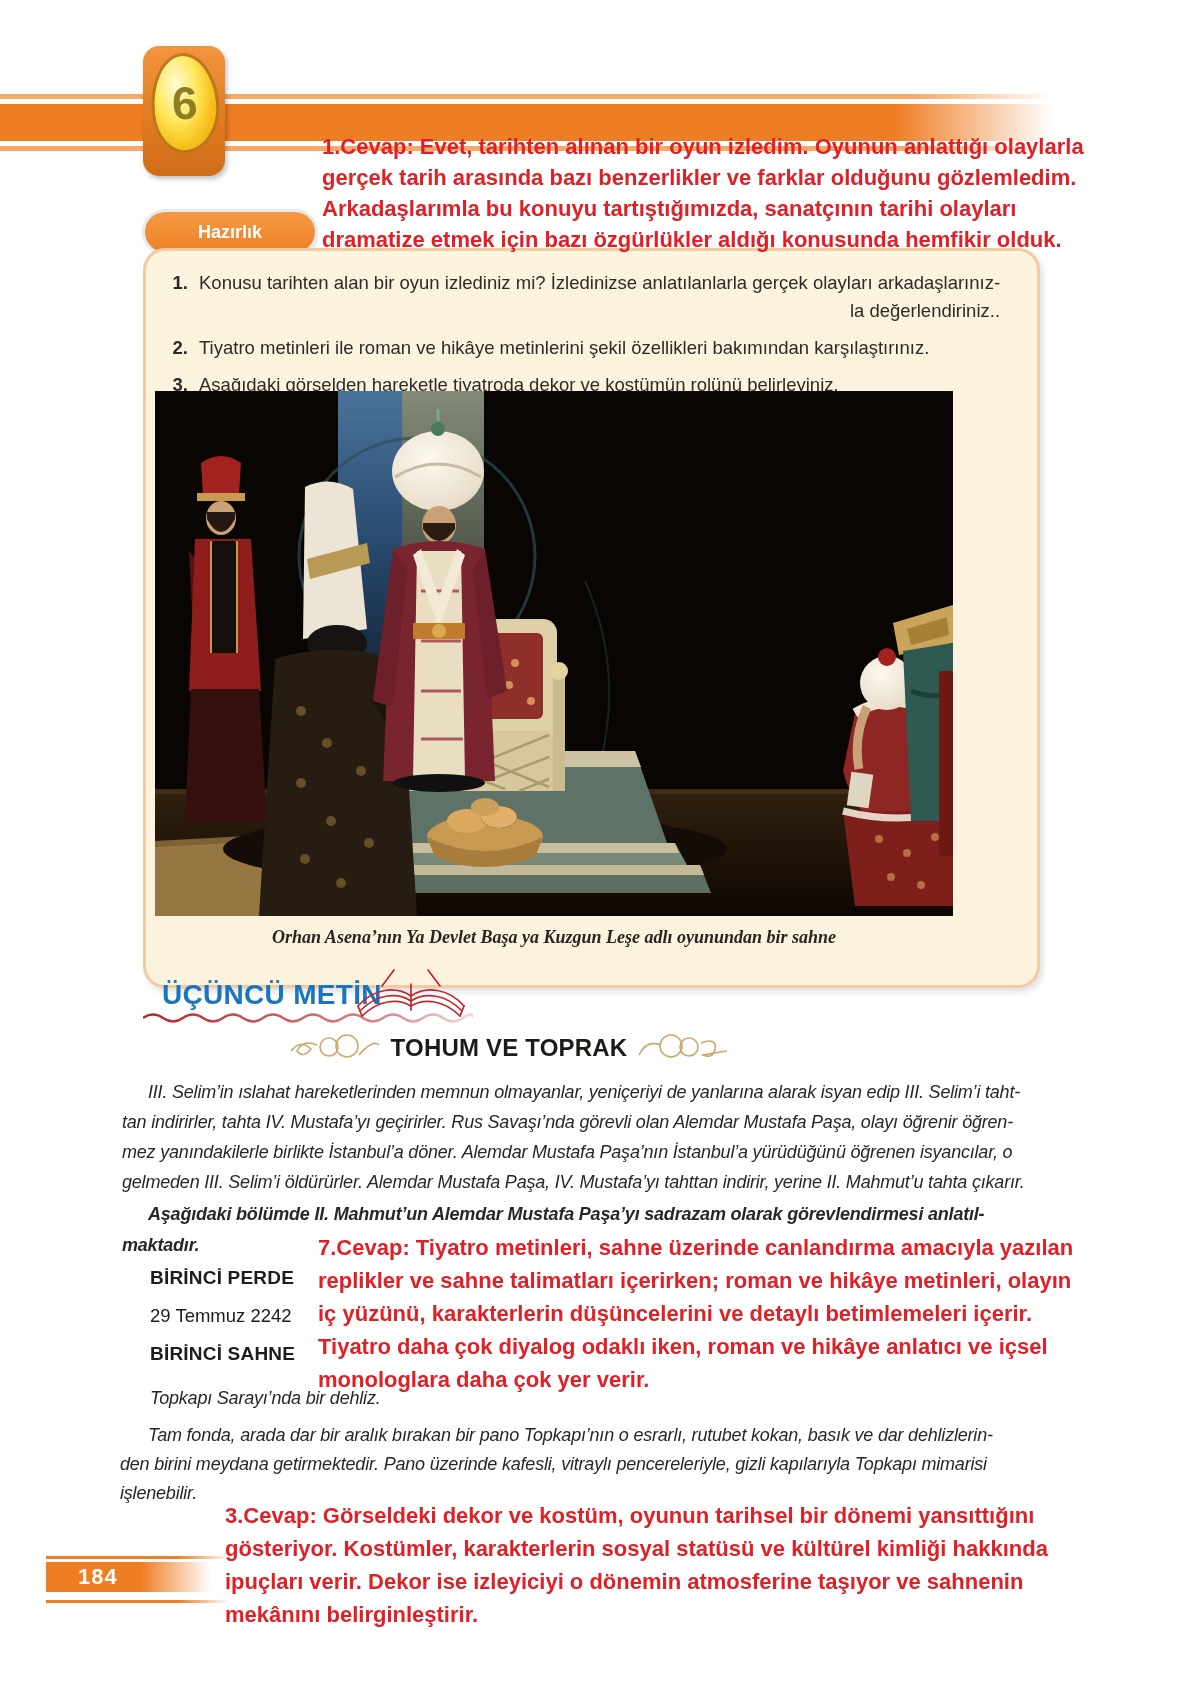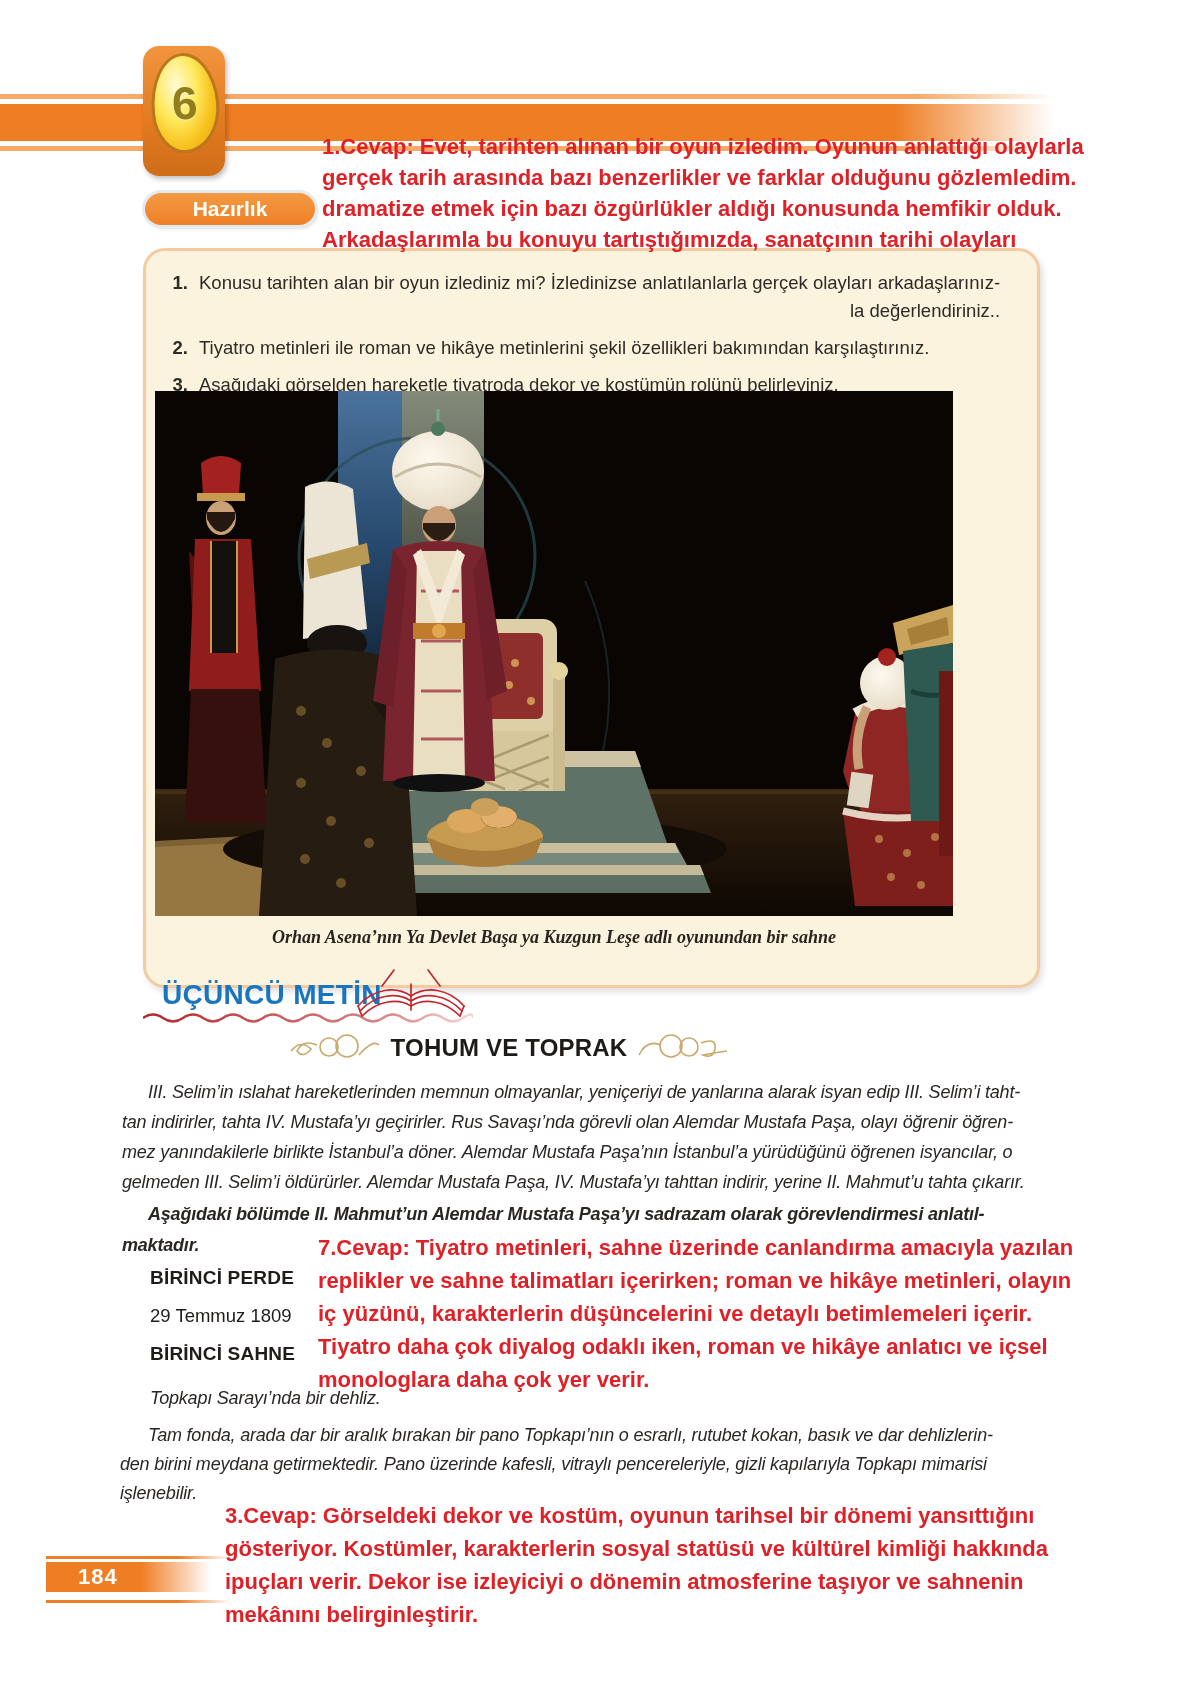--- a/index.html
+++ b/index.html
@@ -24,25 +24,25 @@
   .unit-num{font-size:46px;font-weight:bold;color:#8f7d1e;text-shadow:0 1px 0 rgba(255,255,255,.55);transform:rotate(4deg);}
 
   
   .answer{position:absolute;color:#df2127;font-weight:bold;z-index:6;}
   .answer .line{white-space:nowrap;}
   .answer1{left:322px;top:131px;font-size:22px;line-height:31px;}
   .answer2{left:318px;top:1231px;font-size:22px;line-height:33px;}
   .answer3{left:225px;top:1499px;font-size:22px;line-height:33px;}
 
   
-  .pill{position:absolute;left:145px;top:193px;width:170px;height:32px;border-radius:20px;
+  .pill{position:absolute;left:145px;top:212px;width:170px;height:40px;border-radius:20px;
         background:linear-gradient(180deg,#f49a43,#ef8026);
         box-shadow:0 0 0 3px #e3eaf0,2px 3px 4px rgba(0,0,0,.18);
         display:flex;align-items:center;justify-content:center;
-        color:#ffffff;font-weight:bold;font-size:21px;}
+        color:#ffffff;font-weight:bold;font-size:18px;}
 
   
   .prep-box{position:absolute;left:143px;top:248px;width:897px;height:740px;
             background:#fbf3de;border:3px solid #f4cba1;border-radius:22px;
             box-shadow:3px 4px 6px rgba(0,0,0,.12);box-sizing:border-box;}
   .qlist{position:absolute;left:18px;top:18px;width:860px;}
   .q{display:flex;gap:11px;margin-bottom:9px;font-size:18.5px;line-height:28px;color:#2e2a26;}
   .qnum{font-weight:bold;min-width:24px;text-align:right;}
   .qline{white-space:nowrap;text-align:right;}
 
@@ -96,22 +96,22 @@
 
   <div class="unit-badge">
     <div class="unit-egg">
       <span class="unit-num">6</span>
     </div>
   </div>
 
   <div class="answer answer1">
     <div class="line">1.Cevap: Evet, tarihten alınan bir oyun izledim. Oyunun anlattığı olaylarla</div>
     <div class="line">gerçek tarih arasında bazı benzerlikler ve farklar olduğunu gözlemledim.</div>
+    <div class="line">Arkadaşlarımla bu konuyu tartıştığımızda, sanatçının tarihi olayları</div>
     <div class="line">dramatize etmek için bazı özgürlükler aldığı konusunda hemfikir olduk.</div>
-    <div class="line">Arkadaşlarımla bu konuyu tartıştığımızda, sanatçının tarihi olayları</div>
   </div>
 
   <div class="pill">Hazırlık</div>
 
   <div class="prep-box">
     <div class="qlist">
       <div class="q">
         <span class="qnum">1.</span>
         <span>
           <div class="qline">Konusu tarihten alan bir oyun izlediniz mi? İzledinizse anlatılanlarla gerçek olayları arkadaşlarınız-</div>
@@ -346,21 +346,21 @@
     <div class="line">mez yanındakilerle birlikte İstanbul’a döner. Alemdar Mustafa Paşa’nın İstanbul’a yürüdüğünü öğrenen isyancılar, o</div>
     <div class="line">gelmeden III. Selim’i öldürürler. Alemdar Mustafa Paşa, IV. Mustafa’yı tahttan indirir, yerine II. Mahmut’u tahta çıkarır.</div>
   </div>
 
   <div class="para intro">
     <div class="line first">Aşağıdaki bölümde II. Mahmut’un Alemdar Mustafa Paşa’yı sadrazam olarak görevlendirmesi anlatıl-</div>
     <div class="line">maktadır.</div>
   </div>
 
   <div class="script-item script-bold sc1">BİRİNCİ PERDE</div>
-  <div class="script-item sc2">29 Temmuz 1809</div>
+  <div class="script-item sc2">29 Temmuz 2242</div>
   <div class="script-item script-bold sc3">BİRİNCİ SAHNE</div>
 
   <div class="answer answer2">
     <div class="line">7.Cevap: Tiyatro metinleri, sahne üzerinde canlandırma amacıyla yazılan</div>
     <div class="line">replikler ve sahne talimatları içerirken; roman ve hikâye metinleri, olayın</div>
     <div class="line">iç yüzünü, karakterlerin düşüncelerini ve detaylı betimlemeleri içerir.</div>
     <div class="line">Tiyatro daha çok diyalog odaklı iken, roman ve hikâye anlatıcı ve içsel</div>
     <div class="line">monologlara daha çok yer verir.</div>
   </div>
 

